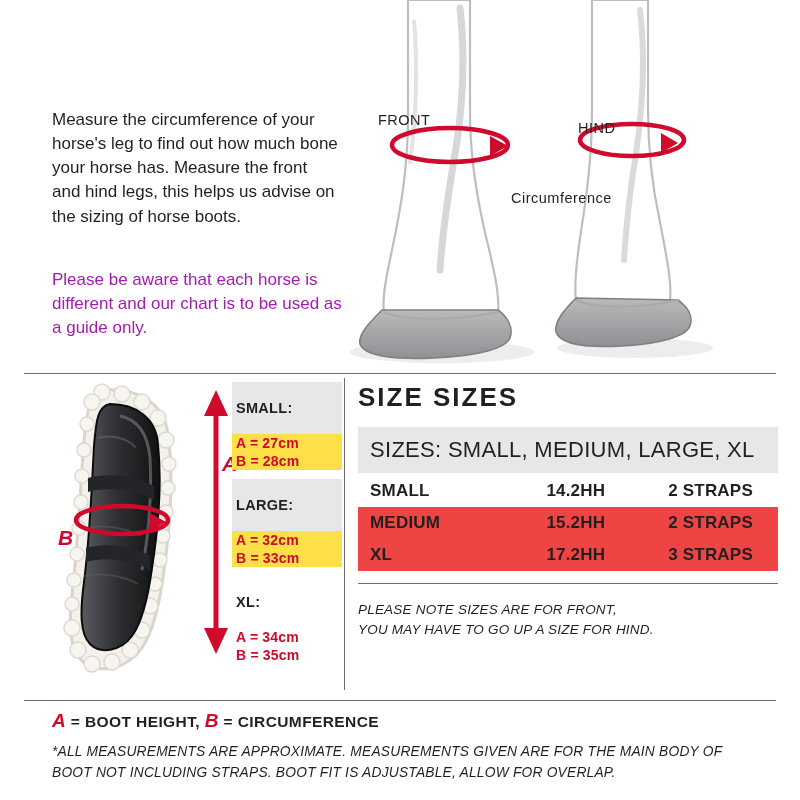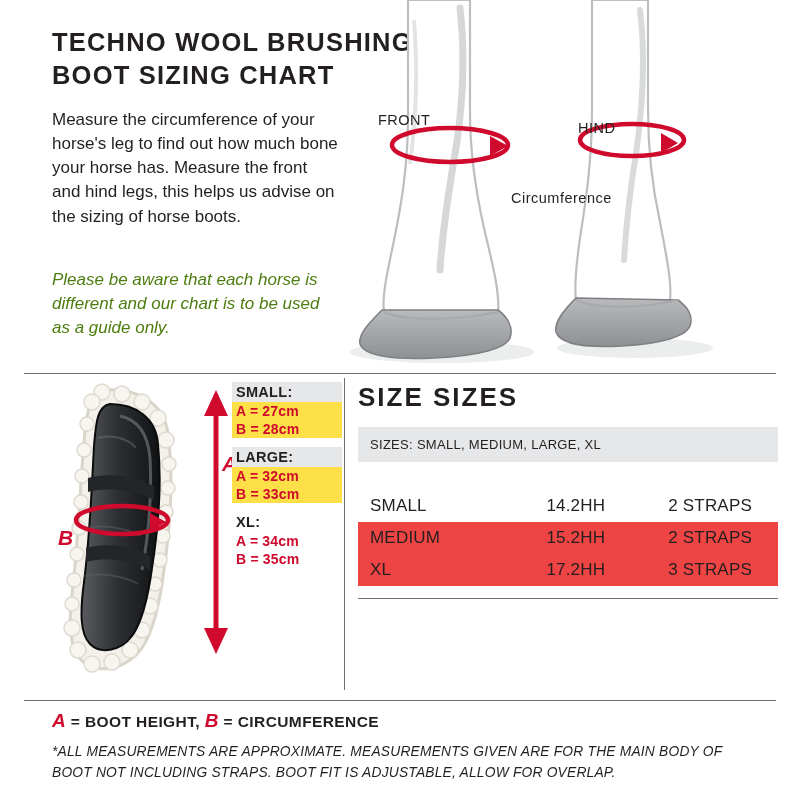--- a/index.html
+++ b/index.html
@@ -32,22 +32,21 @@
     font-size: 17px;
     line-height: 1.42;
     color: #231f20;
   }
   .intro-note {
     position: absolute;
     left: 52px; top: 268px;
     width: 290px;
     font-size: 17px;
     line-height: 1.42;
-    font-style: italic;
-    color: #4d7c0f;
+    color: #a21caf;
   }
 
   .legs { position: absolute; left: 330px; top: 0px; width: 470px; height: 372px; }
 
   .lbl {
     position: absolute;
     font-size: 14.5px;
     font-weight: 400;
     letter-spacing: .5px;
     color: #231f20;
@@ -73,21 +72,21 @@
     font-size: 21px; font-weight: 700; font-style: italic;
     color: #cf0a2c;
   }
   .letter-B-boot { left: 34px; top: 148px; }
 
   
   .measures { position: absolute; left: 232px; top: 382px; width: 110px; }
   .m-block { margin-bottom: 9px; }
   .m-head {
     font-size: 14.5px; font-weight: 700; letter-spacing: .3px;
-    color: #231f20; padding: 2px 4px;
+    color: #231f20; padding: 18px 4px;
   }
   .m-head.shaded { background: #e6e7e8; }
   .m-row {
     font-size: 14px; font-weight: 700; color: #cf0a2c;
     padding: 1px 4px; letter-spacing: .2px;
   }
   .m-row.shaded { background: #fde047; }
 
   
   .arrows { position: absolute; left: 196px; top: 382px; width: 40px; height: 290px; }
@@ -98,26 +97,26 @@
   }
 
   
   .chart { position: absolute; left: 358px; top: 382px; width: 420px; }
   .chart-title {
     font-size: 26px; font-weight: 700; letter-spacing: 2px;
     color: #231f20; margin-bottom: 14px;
   }
   .sizes-line {
     background: #e6e7e8;
-    font-size: 13px;
+    font-size: 22px;
     padding: 10px 12px;
     letter-spacing: .3px;
     color: #231f20;
   }
-  .chart-table { width: 100%; border-collapse: collapse; margin-top: 28px; }
+  .chart-table { width: 100%; border-collapse: collapse; margin-top: 2px; font-weight: bold; }
   .chart-table td {
     font-size: 17px; padding: 6px 12px; color: #231f20; letter-spacing: .2px;
   }
   .chart-table tr.shaded td { background: #ef4444; }
   .chart-table td.c1 { width: 42%; }
   .chart-table td.c2 { width: 29%; }
   .chart-table td.c3 { width: 29%; }
 
   .chart-note {
     margin-top: 16px;
@@ -139,22 +138,20 @@
     letter-spacing: .2px; color: #231f20;
   }
 </style>
 </head>
 <body>
 
 <div class="page">
 
   <div class="top">
 
-    <div class="title" style="white-space:pre-line">TECHNO WOOL BRUSHING
-BOOT SIZING CHART</div>
     <div class="intro">Measure the circumference of your horse's leg to find out how much bone your horse has. Measure the front and hind legs, this helps us advise on the sizing of horse boots.</div>
     <div class="intro-note">Please be aware that each horse is different and our chart is to be used as a guide only.</div>
 
     <div class="legs">
       <svg width="470" height="372" viewBox="0 0 470 372">
         <defs>
           <linearGradient id="hoofg" x1="0" y1="0" x2="0" y2="1">
             <stop offset="0%" stop-color="#b9babc"></stop>
             <stop offset="100%" stop-color="#8e9093"></stop>
           </linearGradient>
@@ -307,20 +304,22 @@
         </tr>
         <tr class="shaded">
           <td class="c1">XL</td>
           <td class="c2">17.2HH</td>
           <td class="c3">3 STRAPS</td>
         </tr>
       </tbody>
     </table>
 
     <div class="chart-hr"></div>
+    <div class="chart-note" style="white-space:pre-line">PLEASE NOTE SIZES ARE FOR FRONT,
+YOU MAY HAVE TO GO UP A SIZE FOR HIND.</div>
   </div>
 
   <div class="footer">
     <div class="key-line">
       <span class="red">A</span>
       <span>= BOOT HEIGHT,</span>
       <span class="red">B</span>
       <span>= CIRCUMFERENCE</span>
     </div>
     <div class="disclaimer">*ALL MEASUREMENTS ARE APPROXIMATE. MEASUREMENTS GIVEN ARE FOR THE MAIN BODY OF BOOT NOT INCLUDING STRAPS. BOOT FIT IS ADJUSTABLE, ALLOW FOR OVERLAP.</div>

